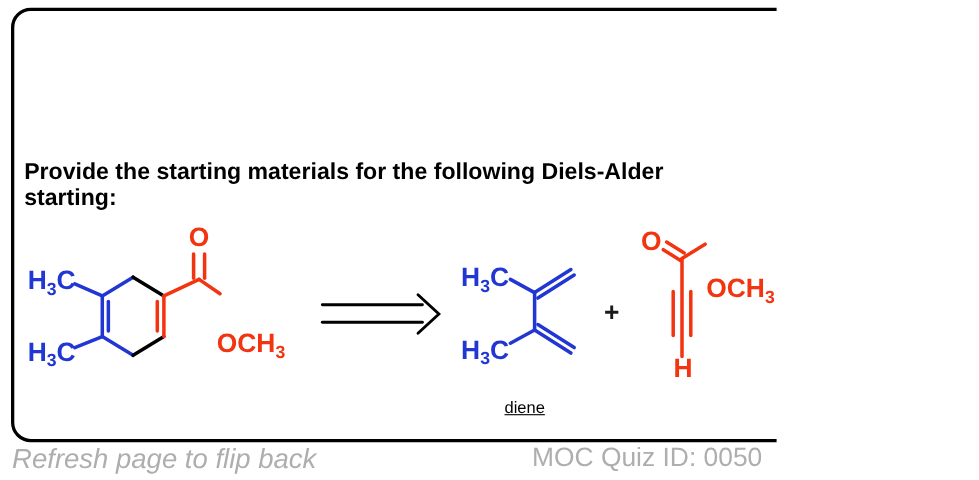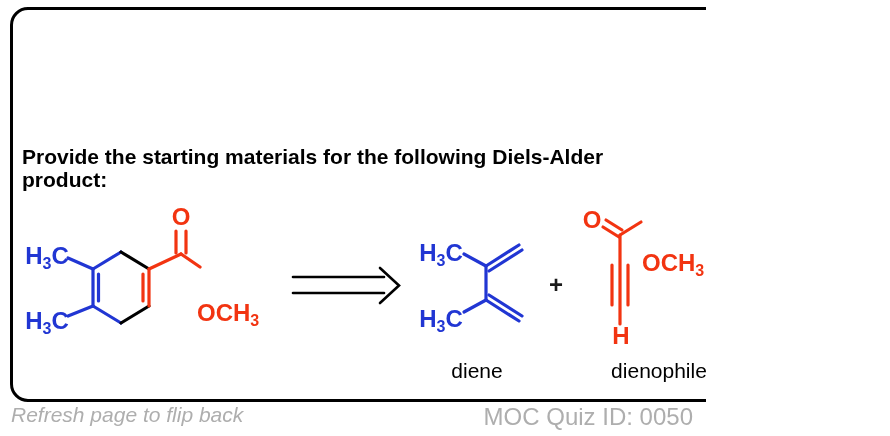--- a/index.html
+++ b/index.html
@@ -28,41 +28,41 @@
   .atom.anchor-left{transform:translate(0,-50%);margin-top:44px;}
   .atom .sub{font-size:16px;position:relative;top:5px;}
   .blue{color:var(--blue);text-align:center;}
   .red{color:var(--red);}
   .plus{
     position:absolute;transform:translate(-50%,-50%);
     font-size:24px;font-weight:bold;color:#1a1a1a;line-height:1;
   }
   .caption{
     position:absolute;transform:translate(-50%,-50%);
-    font-size:21px;color:#000;white-space:nowrap;
+    font-size:15px;color:#000;white-space:nowrap;text-decoration:underline;
   }
   .footer-left{
     position:absolute;left:11px;top:403px;
-    font-size:21px;font-style:italic;color:var(--gray);
+    font-size:25px;font-style:italic;color:var(--gray);
   }
   .footer-right{
     position:absolute;right:13px;top:403px;
     font-size:24px;color:var(--gray);
   }
 </style>
 </head>
 <body>
 
 <div class="stage">
 
   <div class="card"></div>
 
   <div class="question">
     <div>Provide the starting materials for the following Diels-Alder</div>
-    <div>product:</div>
+    <div>starting:</div>
   </div>
 
   <svg class="bonds" width="890" height="436" viewBox="0 0 890 436">
 
     <g>
       <g>
         <line class="b" x1="121" y1="252" x2="93" y2="269"></line>
         <line class="b" x1="93" y1="269" x2="93" y2="306"></line>
         <line class="b" x1="98.5" y1="274" x2="98.5" y2="301"></line>
         <line class="b" x1="93" y1="306" x2="121" y2="323"></line>
@@ -129,18 +129,17 @@
 
   <div class="plus" style="left:556px;top:285px">+</div>
 
   <div class="atom red" style="left:592px;top:220px">O</div>
   <div class="atom red anchor-left" style="left:642px;top:219px">
     <span>OCH</span><span class="sub">3</span>
   </div>
   <div class="atom red" style="left:621px;top:336px">H</div>
 
   <div class="caption" style="left:477px;top:371px">diene</div>
-  <div class="caption" style="left:659px;top:371px">dienophile</div>
 
   <div class="footer-left">Refresh page to flip back</div>
   <div class="footer-right">MOC Quiz ID: 0050</div>
 
 </div>
 
 </body></html>

